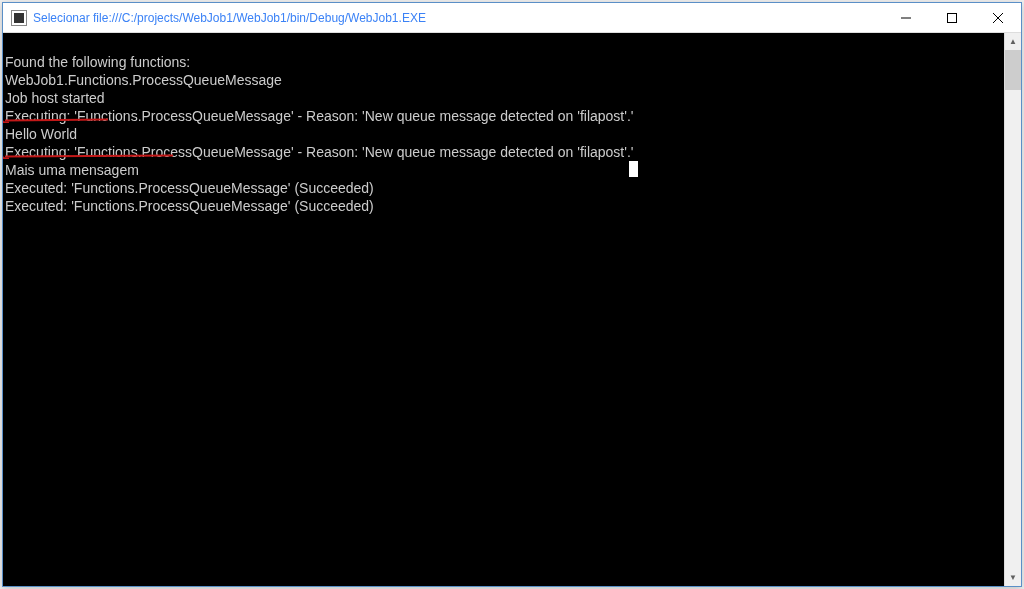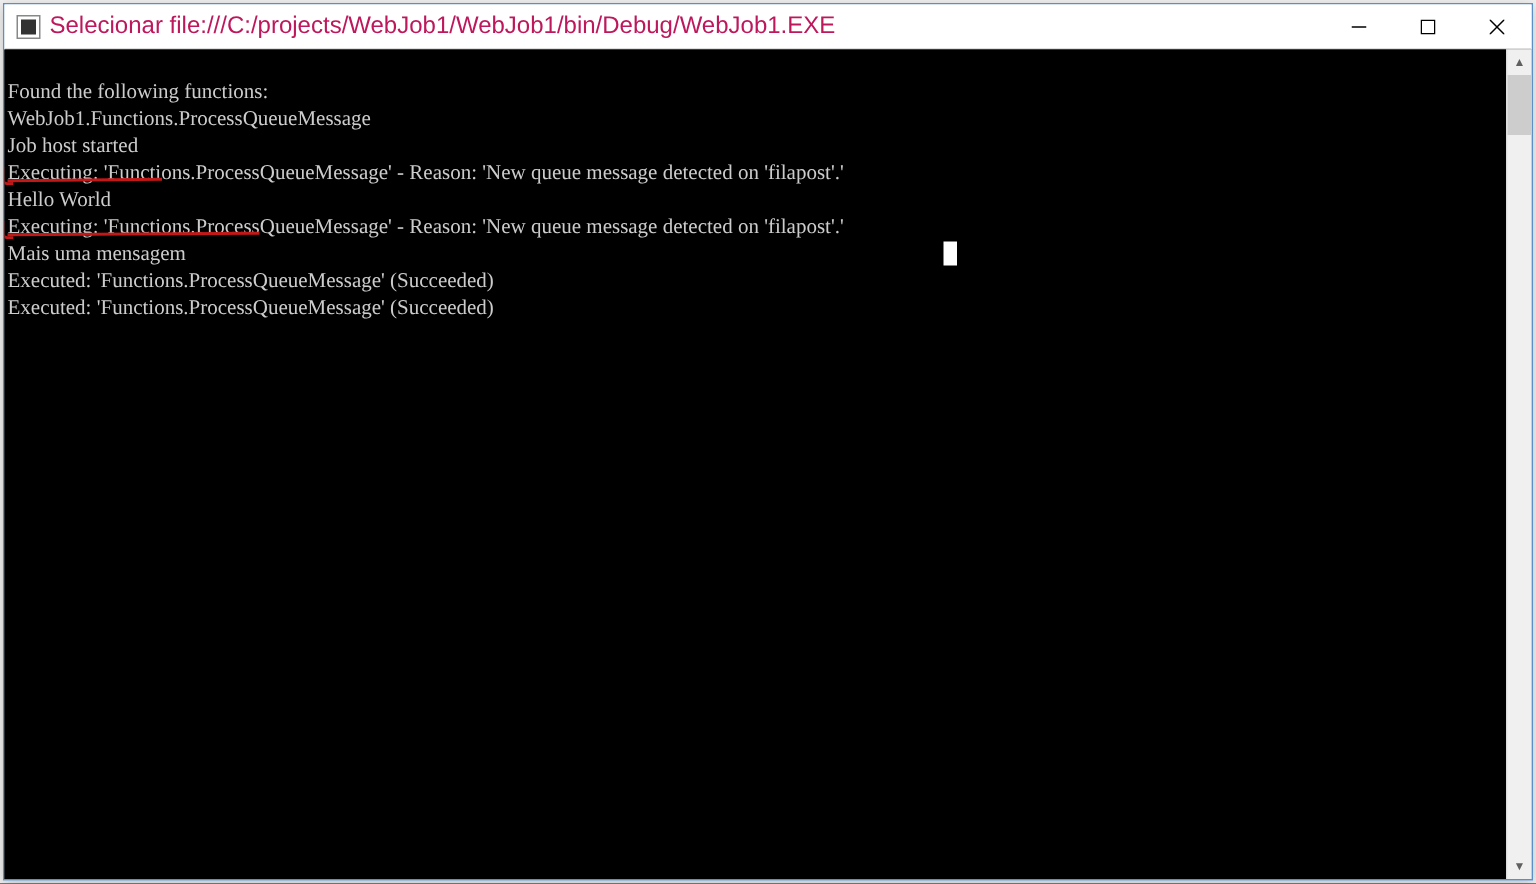--- a/index.html
+++ b/index.html
@@ -39,22 +39,22 @@
       background: #fff;
     }
     .titlebar-icon::after {
       content: "";
       position: absolute;
       left: 2px; top: 2px; right: 2px; bottom: 2px;
       background: #333;
     }
     .titlebar-text {
       flex: 1;
-      font-size: 16px;
-      color: #be185d;
+      font-size: 12px;
+      color: #3b82f6;
       white-space: nowrap;
       overflow: hidden;
     }
     .titlebar-controls {
       display: flex;
       height: 100%;
     }
     .title-btn {
       width: 46px;
       height: 100%;
@@ -69,21 +69,21 @@
     .console-wrap {
       flex: 1;
       display: flex;
       position: relative;
       background: #000;
     }
     .console {
       flex: 1;
       background: #000;
       color: #cccccc;
-      font-family: Liberation Serif, serif;
+      font-family: Liberation Sans, sans-serif;
       font-size: 14px;
       line-height: 18px;
       padding: 2px 0 0 2px;
       white-space: pre;
       overflow: hidden;
       position: relative;
     }
     
     .red-underline-1 {
       position: absolute;

